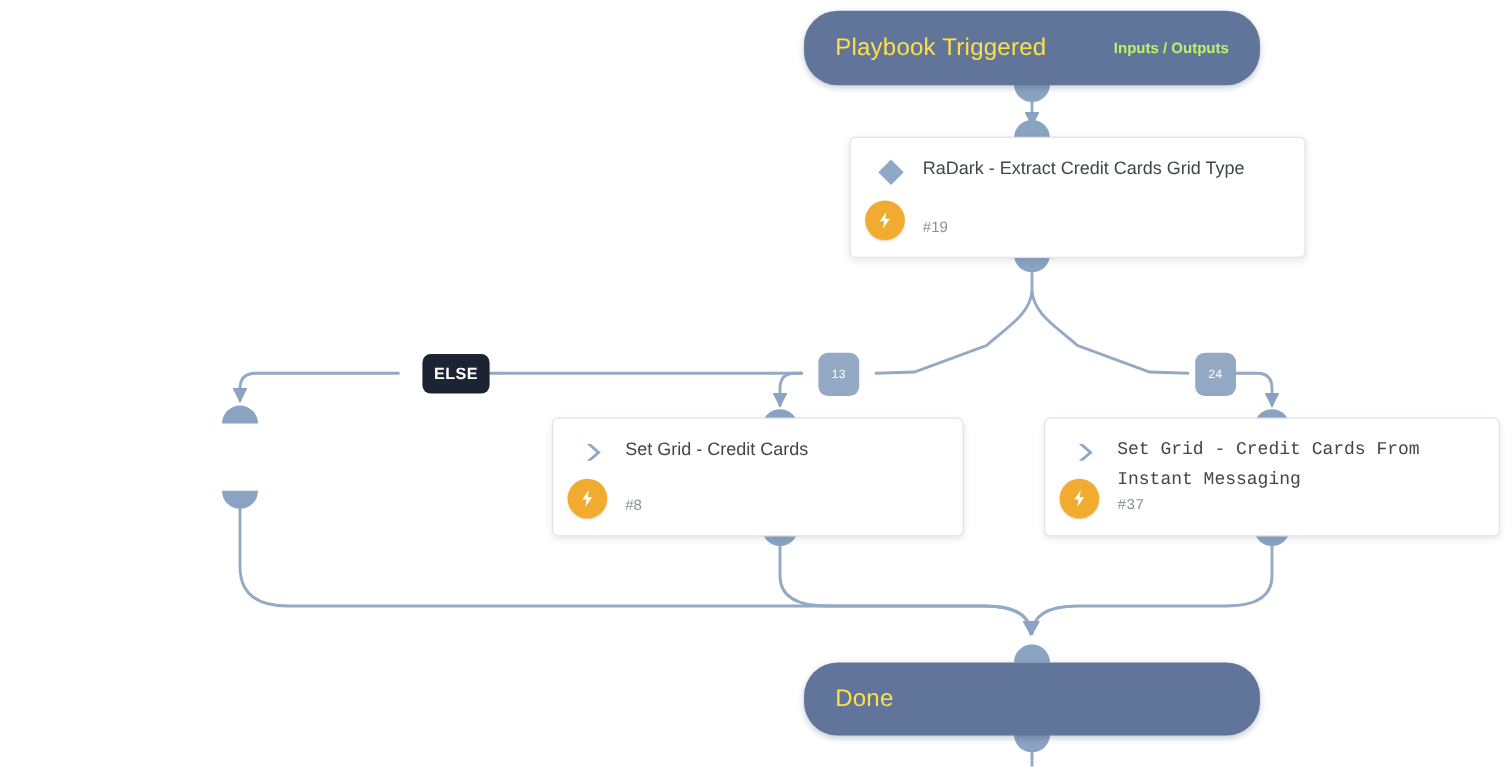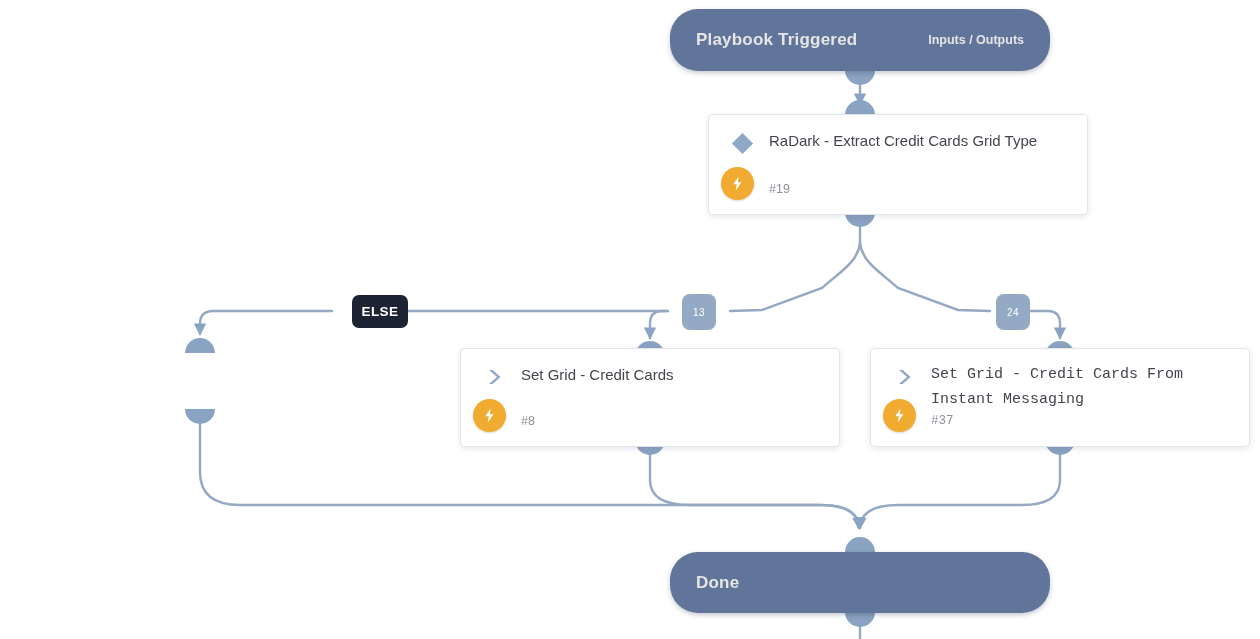--- a/index.html
+++ b/index.html
@@ -38,30 +38,30 @@
     background: #61749a;
     border-radius: 28px;
     box-shadow: 0 2px 5px rgba(40, 55, 80, 0.28);
     display: flex;
     align-items: center;
     justify-content: space-between;
     padding: 0 26px;
     color: #ffffff;
   }
   .pill-title {
-    font-size: 17px;
-    font-weight: bold;
+    font-size: 20px;
+    font-weight: normal;
     letter-spacing: 0.2px;
-    color: #e5e5e5;
+    color: #fde047;
     white-space: nowrap;
   }
   .pill-sub {
     font-size: 12.5px;
     font-weight: bold;
-    color: #e5e5e5;
+    color: #bef264;
     white-space: nowrap;
   }
 
   
   .task-card {
     position: absolute;
     box-sizing: border-box;
     background: #ffffff;
     border: 1px solid #e2e4e8;
     border-radius: 5px;
@@ -218,21 +218,21 @@
     <span class="card-title">RaDark - Extract Credit Cards Grid Type</span>
     <span class="card-badge">
       <svg viewBox="0 0 24 24" width="17" height="17">
         <path d="M13.6 2 L6 13.2 L11 13.2 L9.6 22 L17.6 10.4 L12.4 10.4 Z" fill="#ffffff"></path>
       </svg>
     </span>
     <span class="card-num">#19</span>
   </div>
 
 
-  <div class="task-card" style="left:460px; top:348px; width:380px; height:99px;padding-left:44px;">
+  <div class="task-card" style="left:460px; top:348px; width:343px; height:99px;padding-left:44px;">
     <span class="card-icon">
       <svg viewBox="0 0 30 30" width="30" height="30">
         <path d="M10 8 L18 15 L10 22 L13.6 22 L21.6 15 L13.6 8 Z" fill="#8fa8c8"></path>
       </svg>
     </span>
     <span class="card-title">Set Grid - Credit Cards</span>
     <span class="card-badge">
       <svg viewBox="0 0 24 24" width="17" height="17">
         <path d="M13.6 2 L6 13.2 L11 13.2 L9.6 22 L17.6 10.4 L12.4 10.4 Z" fill="#ffffff"></path>
       </svg>

